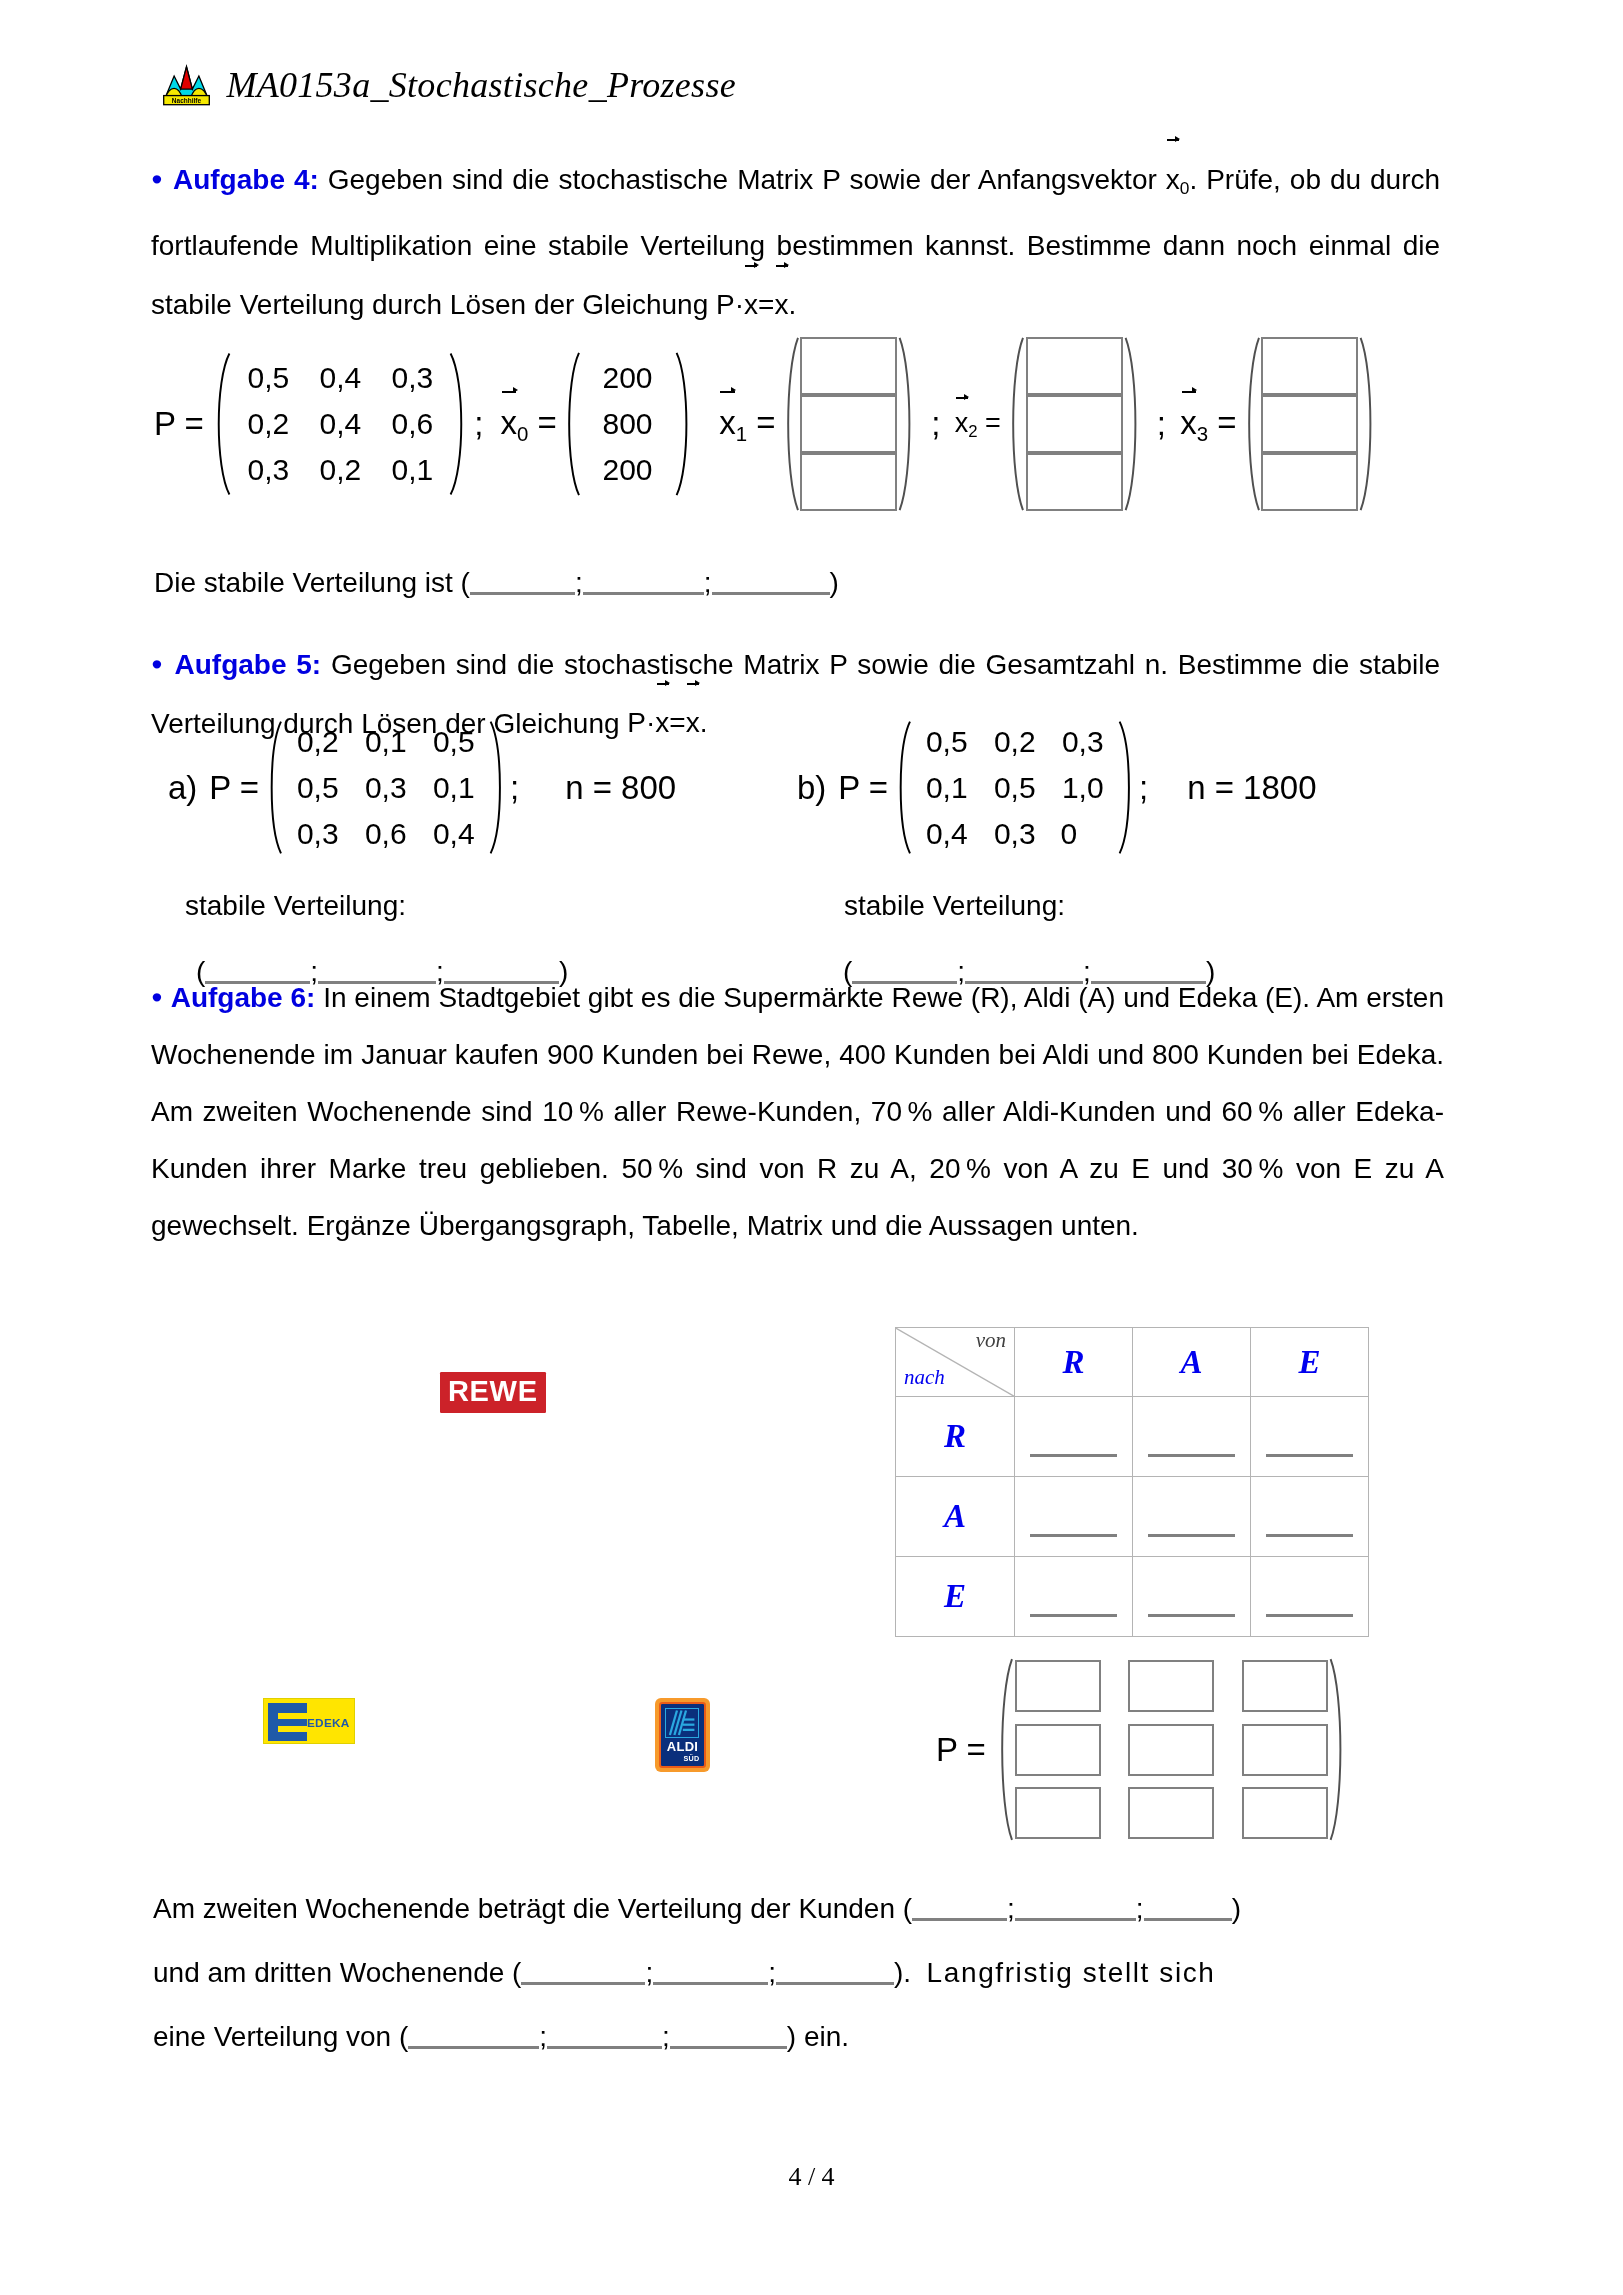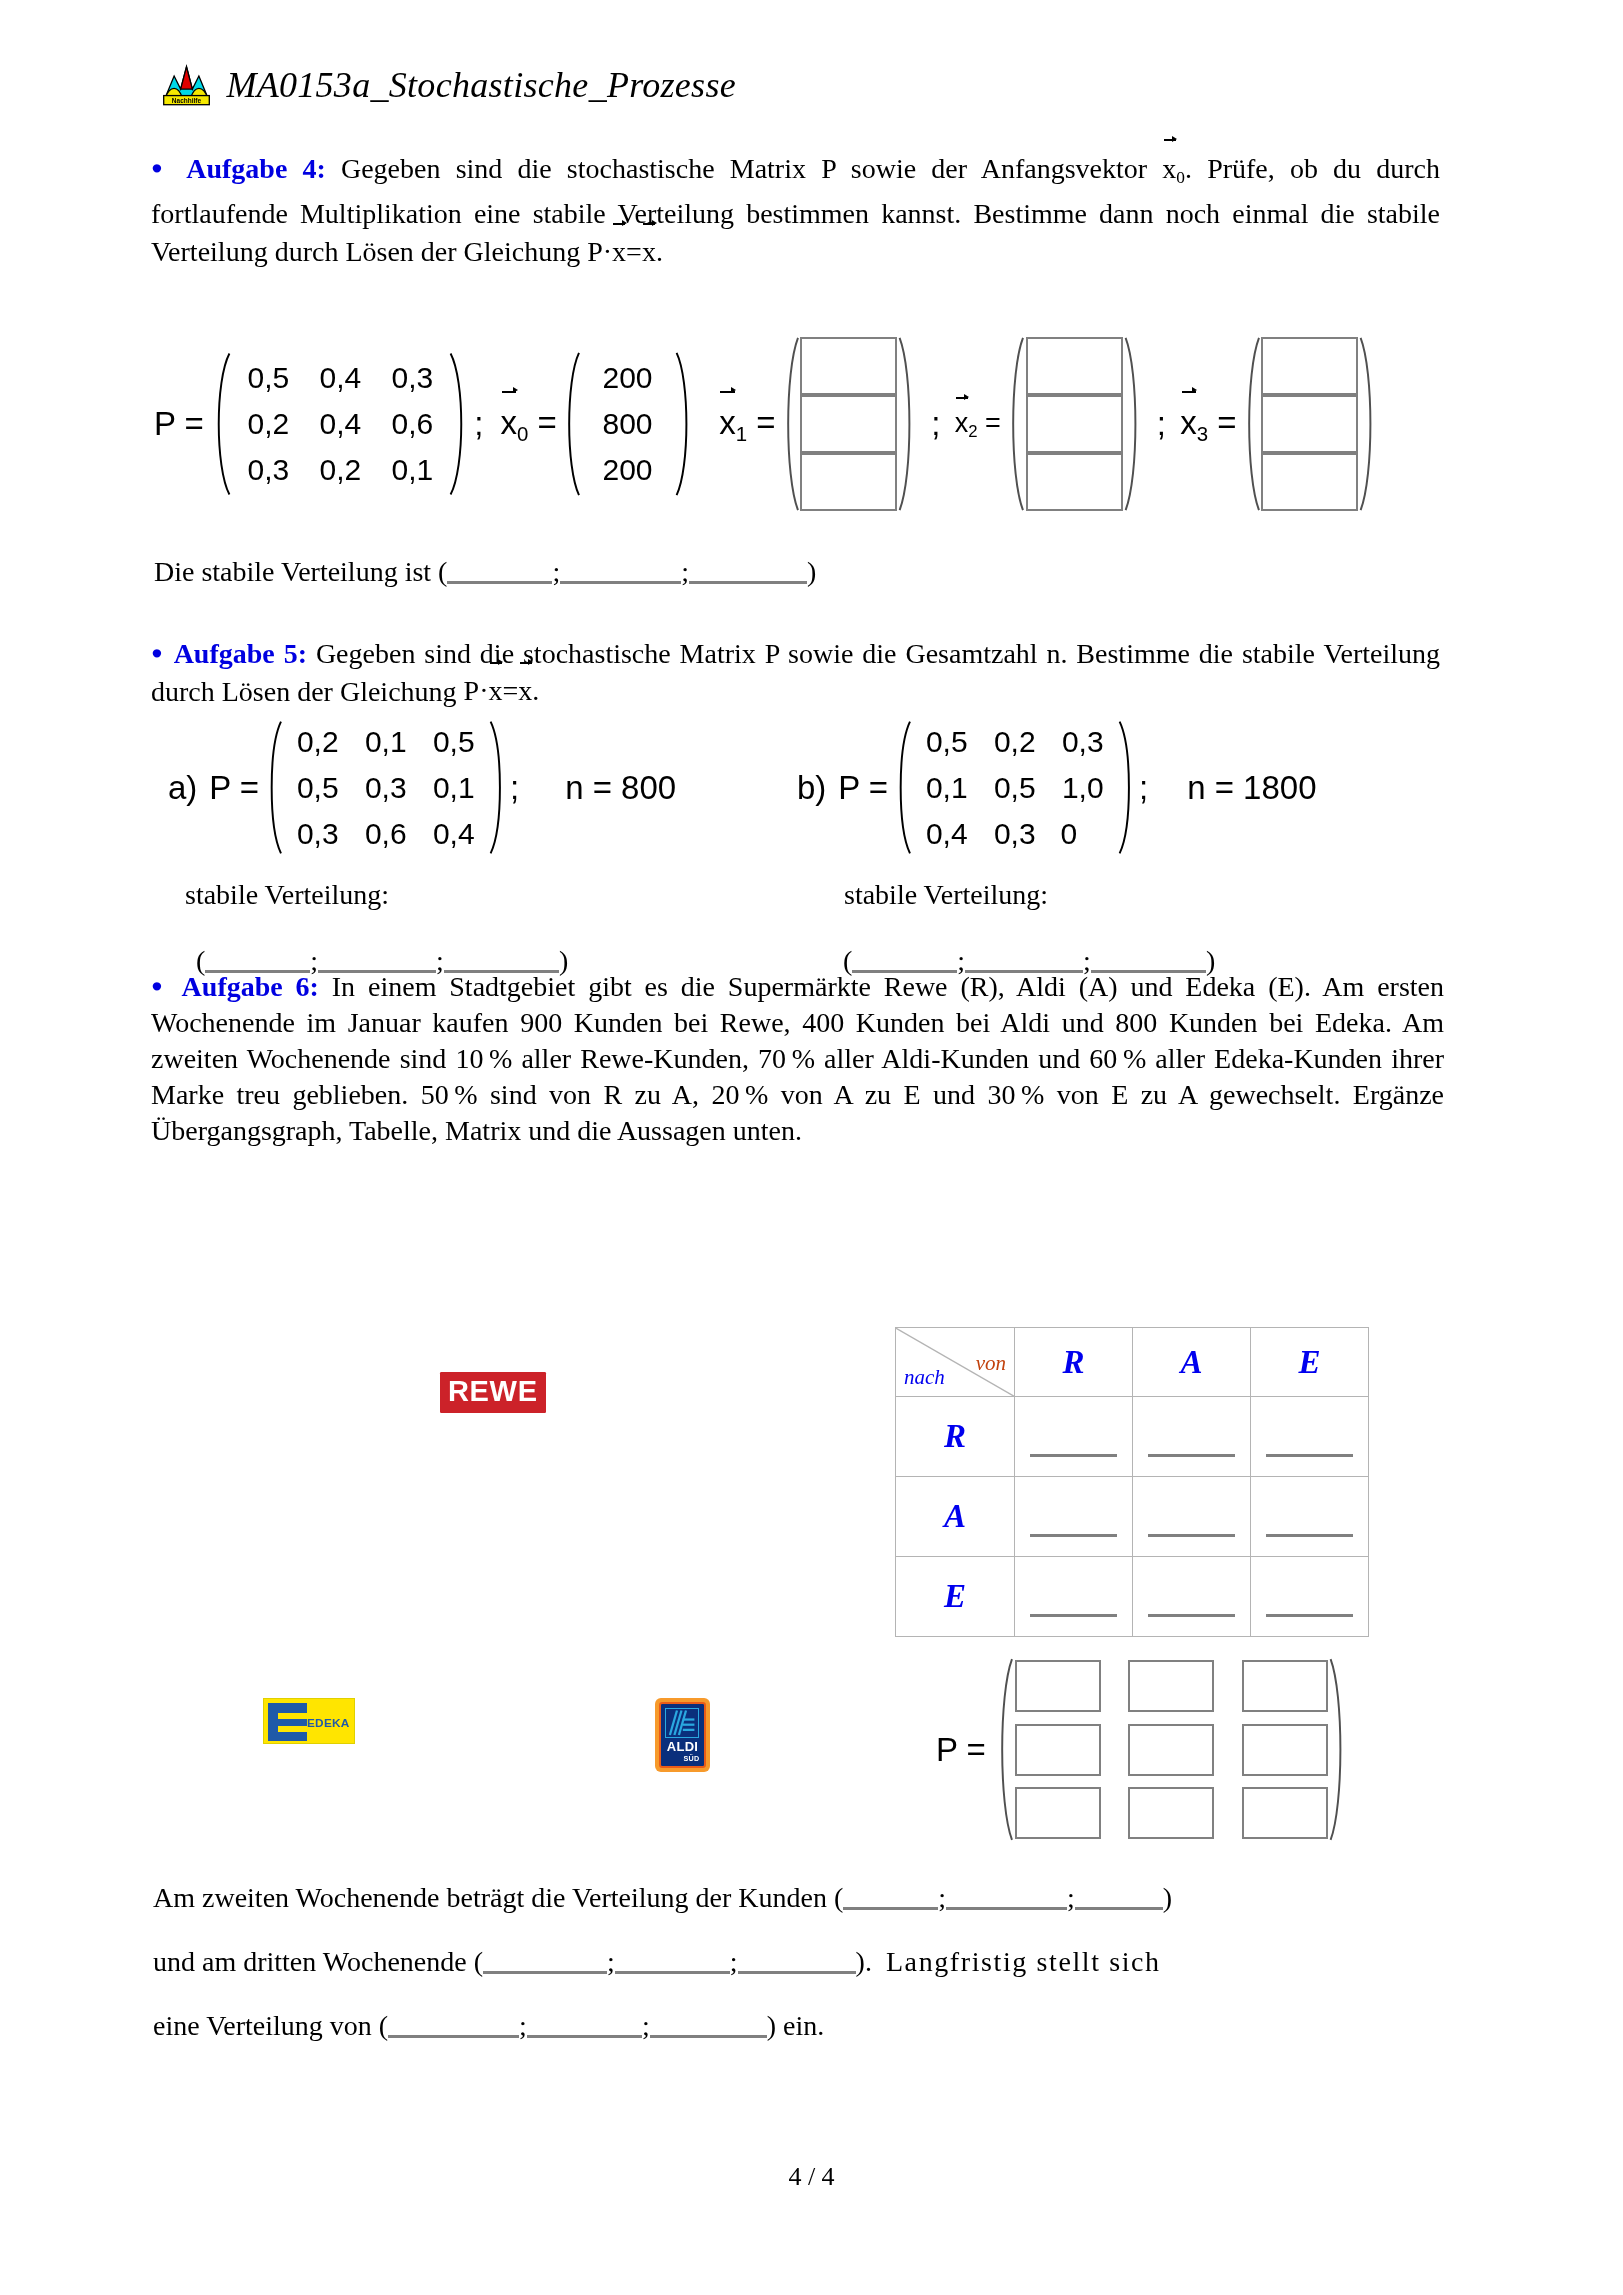--- a/index.html
+++ b/index.html
@@ -33,24 +33,23 @@
     font-size: 36px;
     letter-spacing: 0.3px;
     color: #000;
     white-space: nowrap;
   }
 
   
   .para {
     position: absolute;
     font-size: 28px;
-    line-height: 36px;
+    line-height: 57px;
     text-align: justify;
     color: #000;
-    font-family: Liberation Serif, serif;
   }
   .para.nojust { text-align: left; }
   .tasklabel {
     color: #0000e0;
     font-weight: bold;
   }
   .bullet {
     color: #0000e0;
     font-size: 19.6px;
     vertical-align: 0.18em;
@@ -129,25 +128,25 @@
     font-size: 33px;
     color: #0000ee;
     padding: 0;
   }
   .vtab td.corner {
     position: relative;
     padding: 0;
   }
   .corner-von {
     position: absolute;
-    top: 23px; right: 7.9px;
+    top: 0; right: 7.9px;
     font-size: 21px;
     font-style: italic;
     font-weight: normal;
-    color: #c2410c;
+    color: #404040;
   }
   .corner-nach {
     position: absolute;
     bottom: 6.5px; left: 7.9px;
     font-size: 21px;
     font-style: italic;
     font-weight: normal;
     color: #0000ee;
   }
   .corner-diag {

